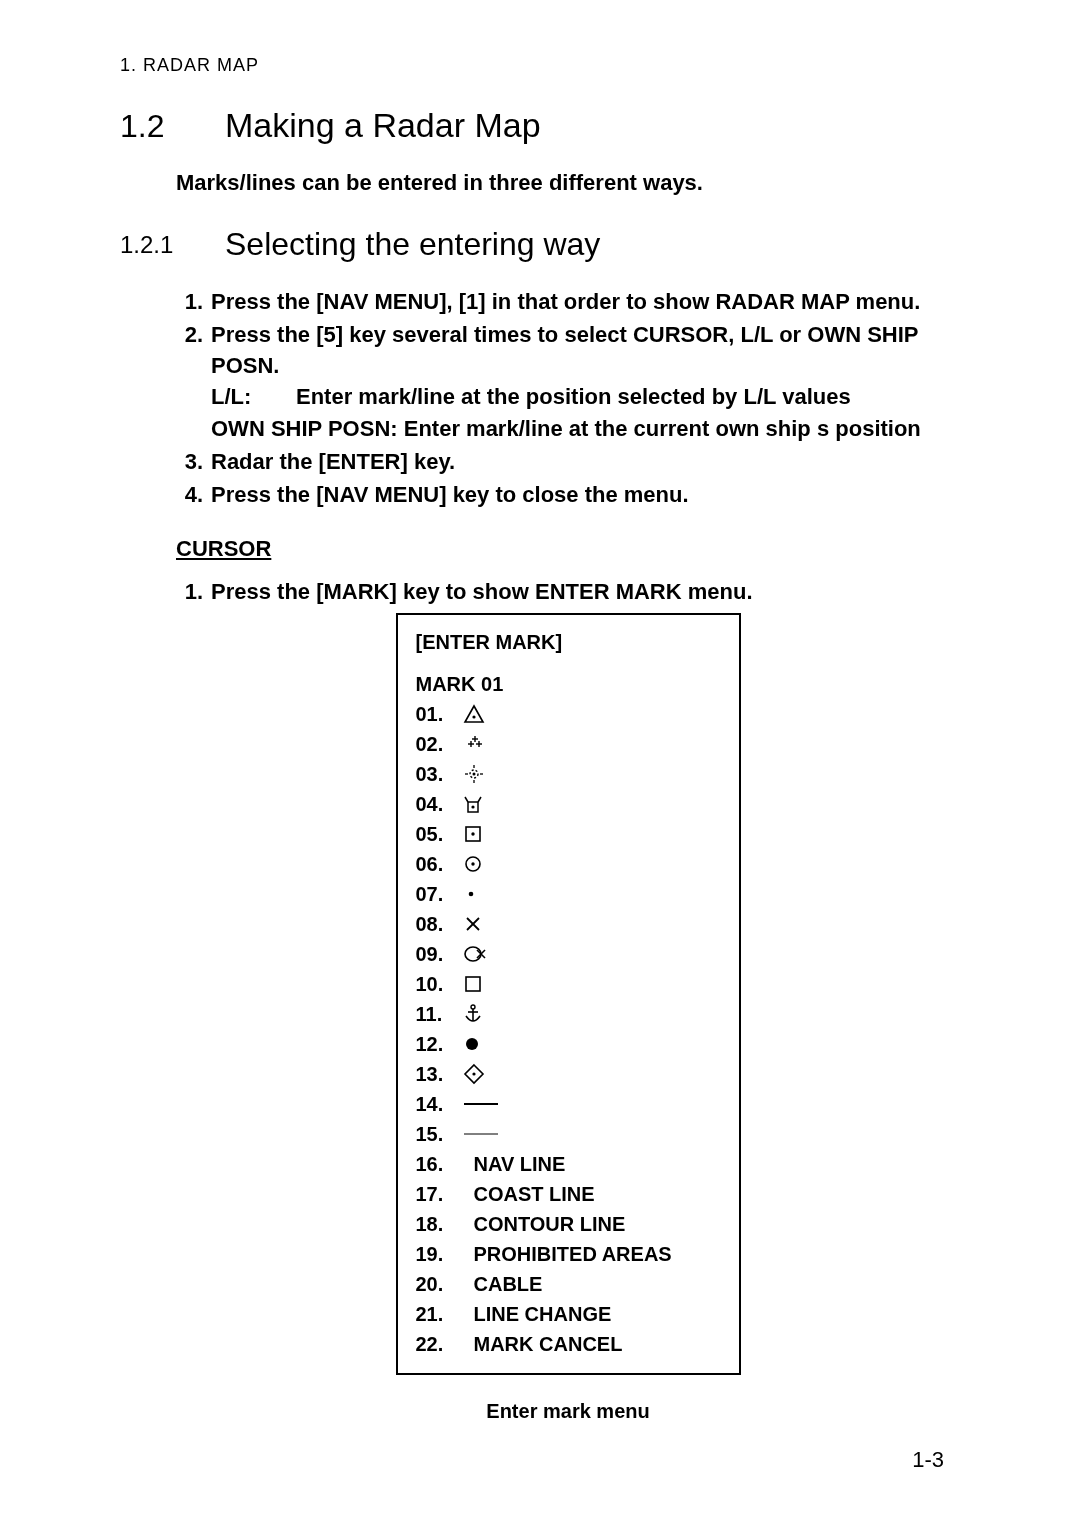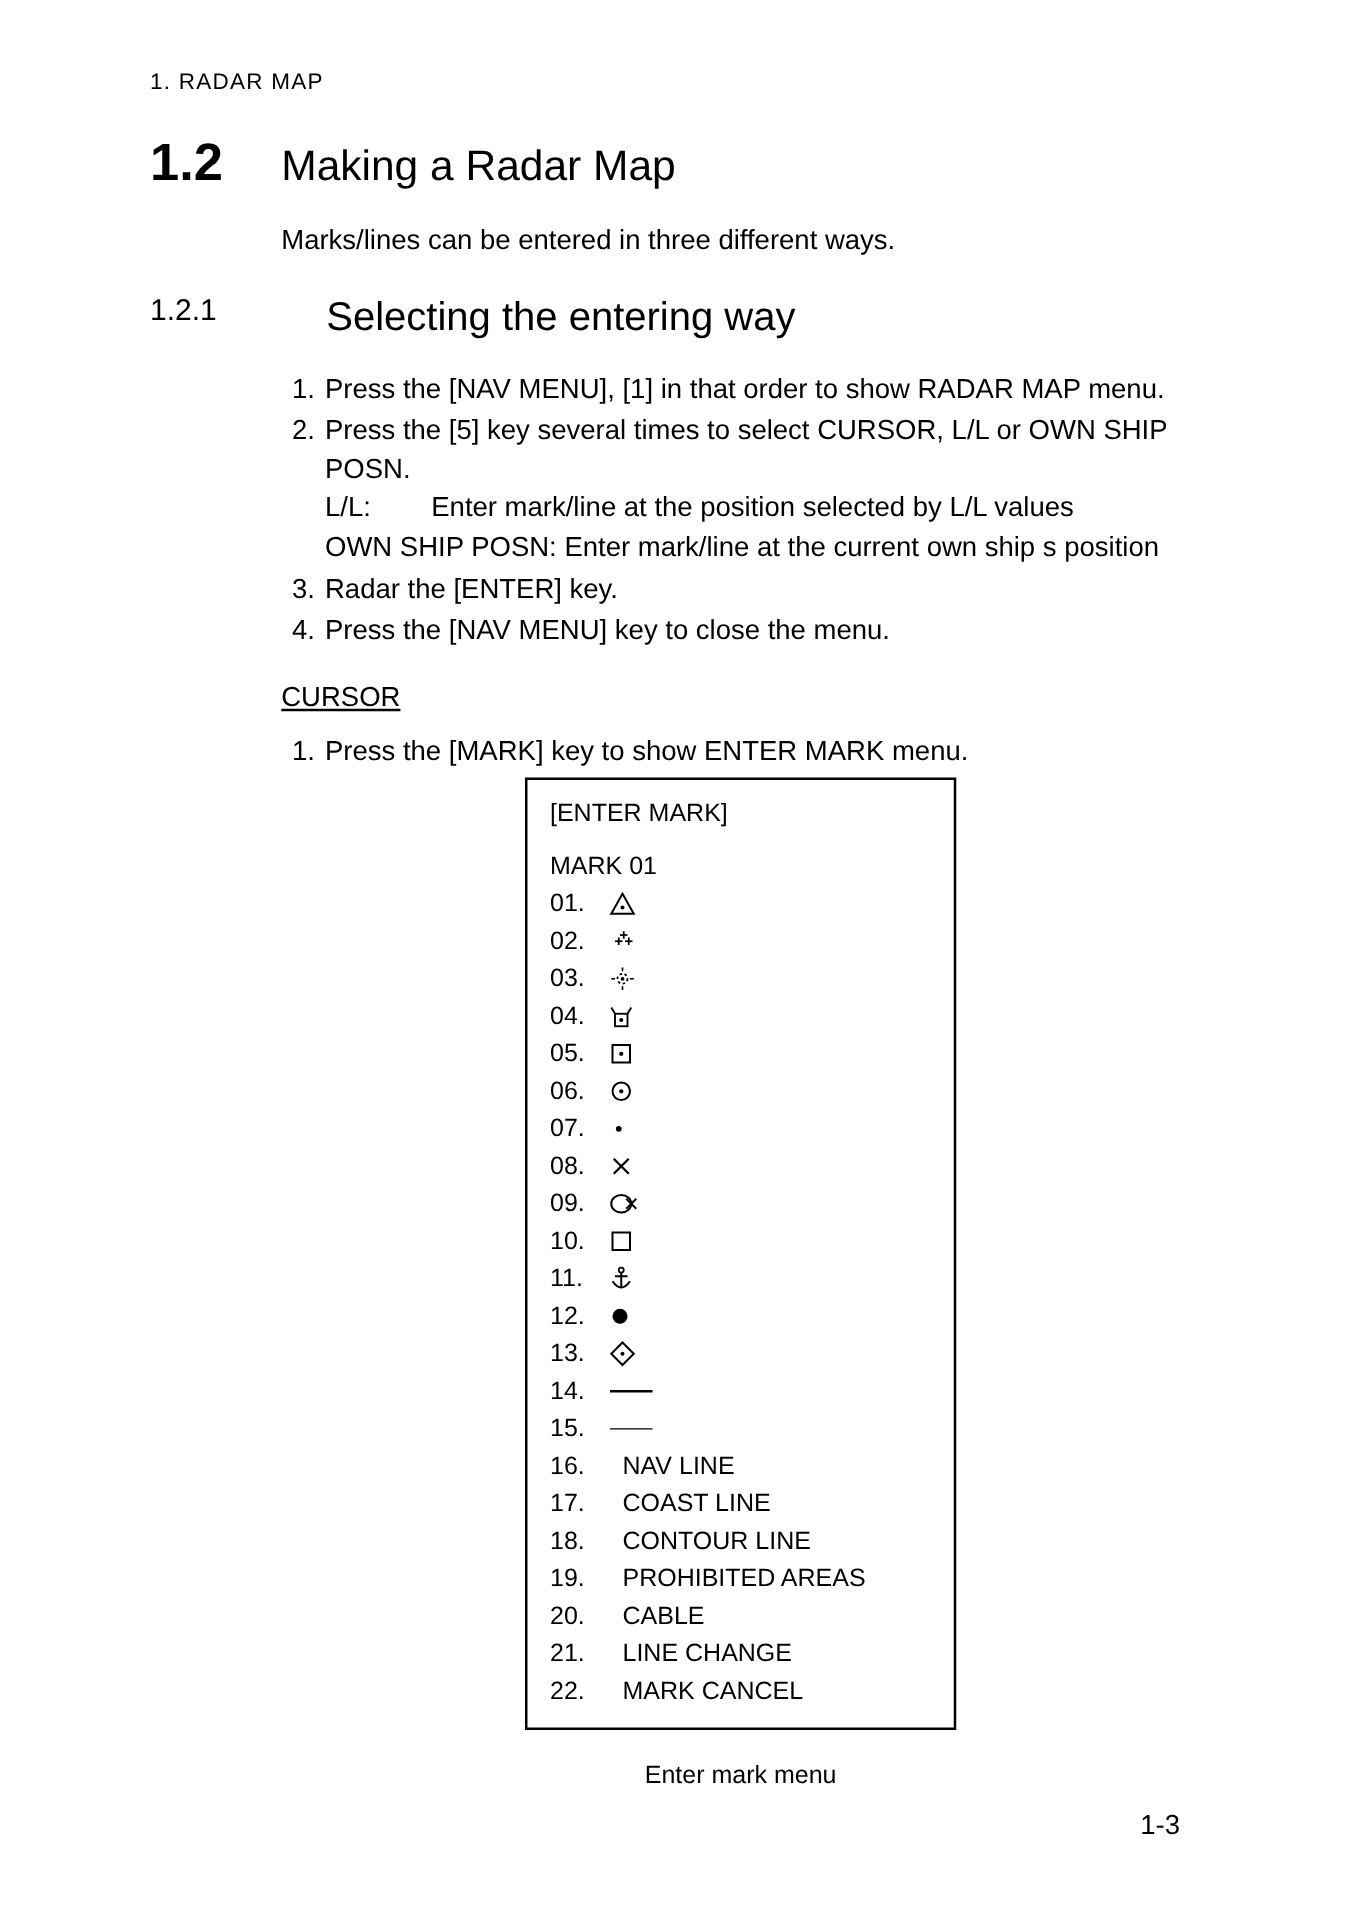--- a/index.html
+++ b/index.html
@@ -20,39 +20,38 @@
     font-size: 18px;
     letter-spacing: 1px;
     margin-bottom: 30px;
   }
   .sec-row {
     display: flex;
     align-items: baseline;
     margin-bottom: 25px;
   }
   .sec-num {
-    font-size: 42px;
+    font-size: 32px;
     width: 105px;
-    font-weight: bold;
   }
   .sec-title {
     font-size: 34px;
   }
   .body-indent {
-    margin-left: 105px;
+    margin-left: 56px;
+    font-weight: bold;
   }
   .intro {
     font-size: 22px;
     margin-bottom: 30px;
   }
   .sub-row {
     display: flex;
-    align-items: flex-start;
+    align-items: center;
     margin-bottom: 24px;
-    gap: 36px;
   }
   .sub-num {
     font-size: 24px;
     width: 105px;
   }
   .sub-title {
     font-size: 32px;
   }
   .list-1 .li {
     display: flex;

